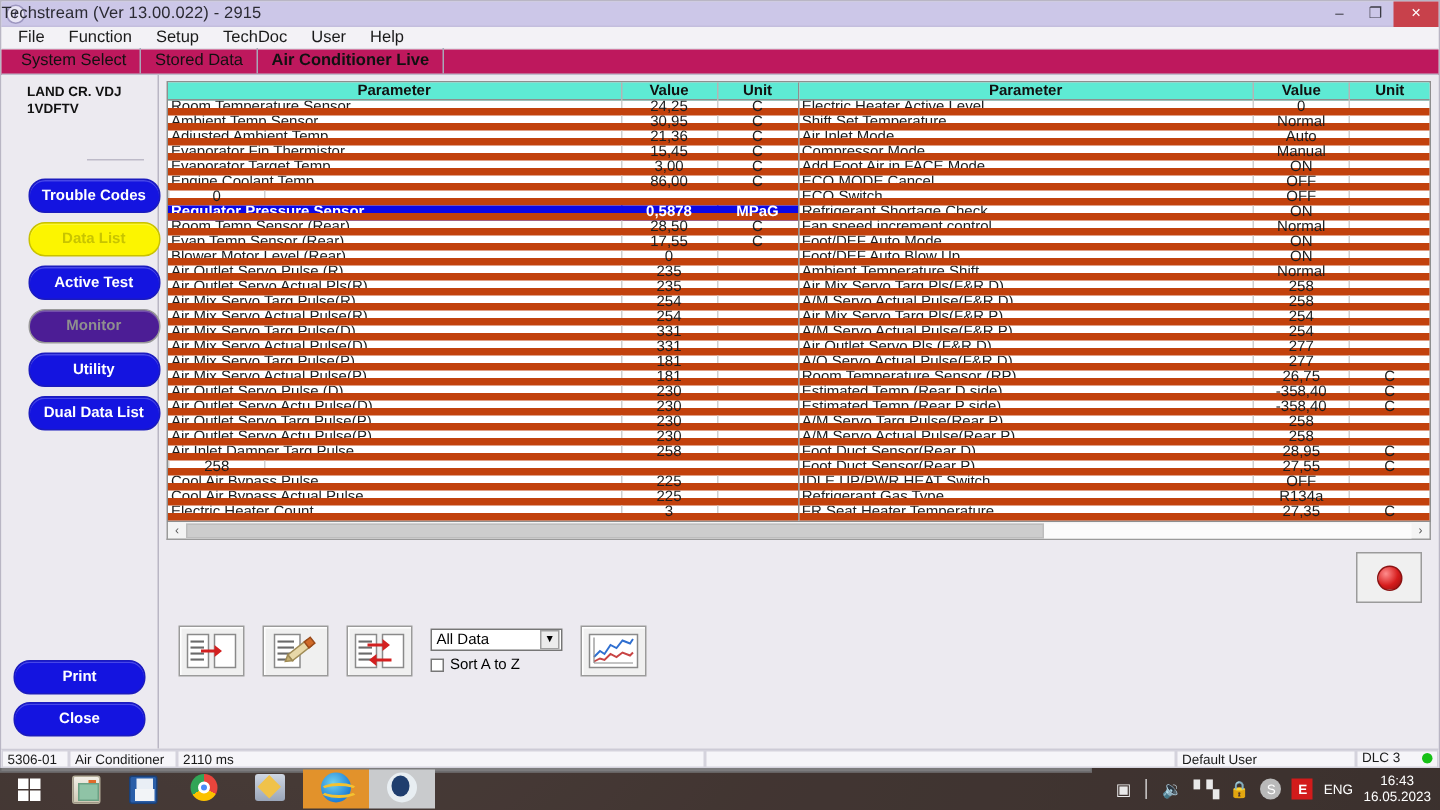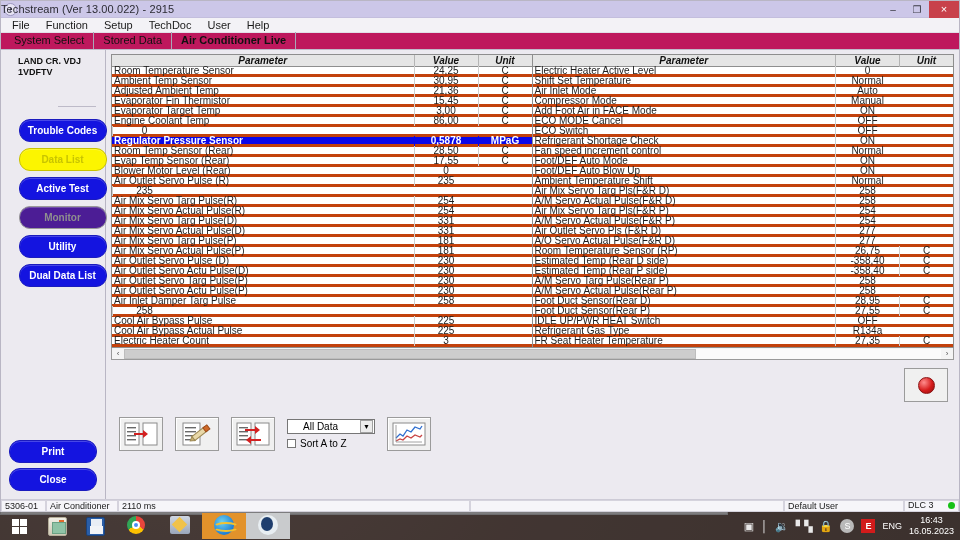--- a/index.html
+++ b/index.html
@@ -110,28 +110,28 @@
 
   
   #main { flex:1 1 auto; display:flex; flex-direction:column; min-width:0;
       padding:4px 5px 0 5px; }
 
   
   #gridwrap { flex:0 0 auto; display:flex; background:#fff;
       border:1px solid #8e8e8e; }
   .gridhalf { display:flex; flex-direction:column; flex:1 1 50%; min-width:0; }
   .gridhalf.left { border-right:1px solid #8e8e8e; }
-  .ghead { display:flex; background:#e5e5e5; border-bottom:1px solid #8e8e8e;
-      height:12px; align-items:center;font-style:italic; }
+  .ghead { display:flex; background:#5eead4; border-bottom:1px solid #8e8e8e;
+      height:12px; align-items:center; }
   .ghead div { font-size:10px; font-weight:bold; text-align:center; line-height:12px;
       color:#111; }
   .c-param { flex:1 1 auto; min-width:0; }
   .c-val { width:64px; flex:0 0 64px; border-left:1px solid #b4b4b4; }
   .c-unit { width:54px; flex:0 0 54px; border-left:1px solid #b4b4b4; }
-  .grow { display:flex; height:10px; align-items:center; border-bottom:3px solid #c2410c; }
+  .grow { display:flex; height:10px; border-bottom:5px solid #c2410c; }
   .grow > div { font-size:10px; line-height:10px; color:#1d1d1d; }
   .grow .c-param { padding-left:2px; white-space:nowrap; overflow:hidden;
       text-overflow:clip; }
   .grow .c-val, .grow .c-unit { text-align:center; border-left:1px solid #cfcfcf; }
   .grow.sel { background:#0b07e8; }
   .grow.sel > div { color:#fff; font-weight:bold; }
   .grow.sel .c-val, .grow.sel .c-unit { border-left-color:#0b07e8; }
 
   
   #hscroll { height:12px; background:#f4f4f4; border:1px solid #9a9a9a;
@@ -143,21 +143,21 @@
       background:#cdcdcd; border:1px solid #bdbdbd; }
 
   
   #toolbar { flex:1 1 auto; display:flex; align-items:center; gap:12px;
       padding:9px 0 0 8px; position:relative; }
   .tbtn { width:44px; height:34px; background:#f0f0f0; border:1px solid #9b9b9b;
       display:flex; align-items:center; justify-content:center;
       box-shadow:inset 1px 1px 0 #fff; }
   .tool-block { display:flex; flex-direction:column; gap:4px; justify-content:center; }
   #combo { width:88px; height:15px; background:#fff; border:1px solid #767676;
-      display:flex; align-items:center; font-size:10px; padding-left:15px; }
+      display:flex; align-items:center; font-size:10px; padding-left:3px; }
   #combo .cval { flex:1 1 auto; }
   #combo .carrow { width:13px; height:13px; background:#ececec; border:1px solid #a0a0a0;
       margin-right:1px; display:flex; align-items:center; justify-content:center;
       font-size:7px; }
   #sortrow { display:flex; align-items:center; gap:4px; font-size:10px; }
   #sortbox { width:9px; height:9px; background:#fff; border:1px solid #767676; }
   #recbtn { position:absolute; right:6px; top:8px; width:44px; height:34px;
       background:#f0f0f0; border:1px solid #9b9b9b;
       display:flex; align-items:center; justify-content:center; }
   #recdot { width:17px; height:17px; border-radius:50%;
@@ -365,20 +365,21 @@
                   <div class="c-param">Blower Motor Level (Rear)</div>
                   <div class="c-val">0</div>
                   <div class="c-unit"></div>
                 </div>
                 <div class="grow">
                   <div class="c-param">Air Outlet Servo Pulse (R)</div>
                   <div class="c-val">235</div>
                   <div class="c-unit"></div>
                 </div>
                 <div class="grow">
+                  <div class="c-param">Air Outlet Servo Actual Pls(R)</div>
                   <div class="c-val">235</div>
                   <div class="c-unit"></div>
                 </div>
                 <div class="grow">
                   <div class="c-param">Air Mix Servo Targ Pulse(R)</div>
                   <div class="c-val">254</div>
                   <div class="c-unit"></div>
                 </div>
                 <div class="grow">
                   <div class="c-param">Air Mix Servo Actual Pulse(R)</div>

